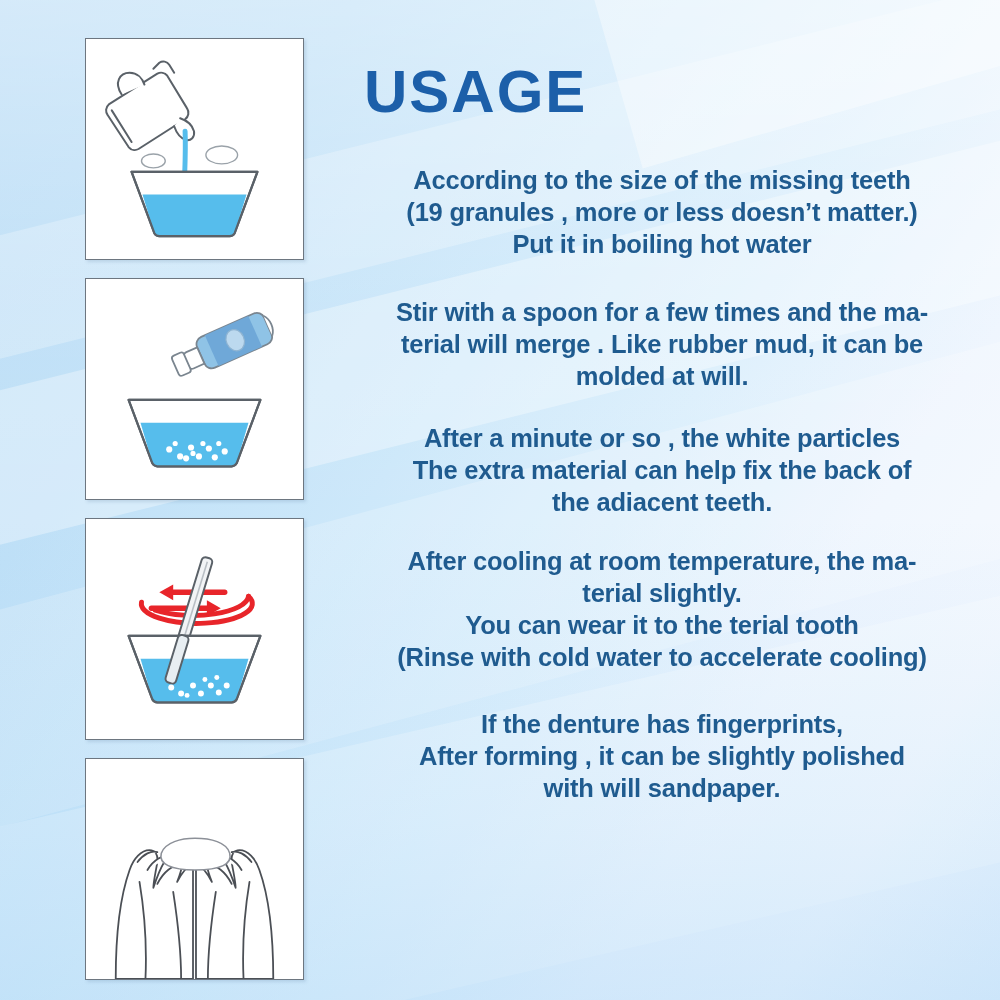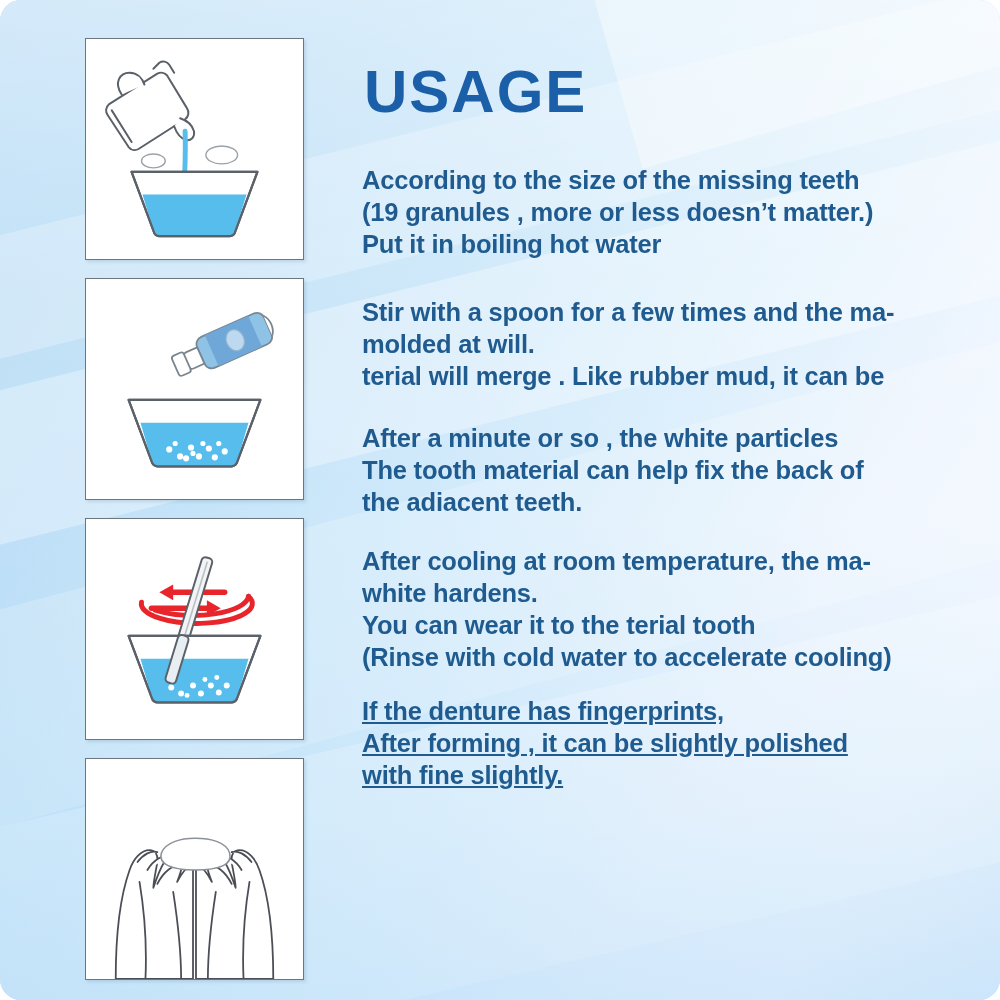--- a/index.html
+++ b/index.html
@@ -12,21 +12,20 @@
     overflow: hidden;
     font-family: "Liberation Sans", sans-serif;
   }
 
   #poster {
     position: relative;
     width: 1000px;
     height: 1000px;
     overflow: hidden;
     background: #bfdff7;
-    border-radius: 21px;
   }
 
   
   .bg-base {
     position: absolute;
     inset: 0;
     background: linear-gradient(122deg,
         #b9dcf6 0%,
         #bfe0f7 22%,
         #cde8fa 42%,
@@ -120,30 +119,31 @@
     margin: 0 0 42px 2px;
     white-space: nowrap;
   }
   .para {
     color: #1f5b8f;
     font-size: 25.5px;
     line-height: 1.255;
     font-weight: 600;
     margin: 0 0 30px 0;
     letter-spacing: -0.2px;
+    text-align: center;
   }
   .para .ln {
     display: block;
     white-space: nowrap;
   }
   .para.p1 { margin-bottom: 36px; }
   .para.p2 { }
   .para.p3 { margin-bottom: 27px; }
-  .para.p4 { margin-bottom: 22px; }
-  .para.p5 { margin-bottom: 0; text-decoration: underline; }
+  .para.p4 { margin-bottom: 35px; }
+  .para.p5 { margin-bottom: 0; }
 </style>
 </head>
 <body>
 
 <div id="poster">
 
   <div class="bg-base"></div>
   <div class="band b1"></div>
   <div class="band b2"></div>
   <div class="band b3"></div>
@@ -296,37 +296,37 @@
     <h1 class="title">USAGE</h1>
 
     <p class="para p1">
       <span class="ln">According to the size of the missing teeth</span>
       <span class="ln">(19 granules , more or less doesn’t matter.)</span>
       <span class="ln">Put it in boiling hot water</span>
     </p>
 
     <p class="para p2">
       <span class="ln">Stir with a spoon for a few times and the ma-</span>
+      <span class="ln">terial will merge . Like rubber mud, it can be</span>
       <span class="ln">molded at will.</span>
-      <span class="ln">terial will merge . Like rubber mud, it can be</span>
     </p>
 
     <p class="para p3">
       <span class="ln">After a minute or so , the white particles</span>
-      <span class="ln">The tooth material can help fix the back of</span>
+      <span class="ln">The extra material can help fix the back of</span>
       <span class="ln">the adiacent teeth.</span>
     </p>
 
     <p class="para p4">
       <span class="ln">After cooling at room temperature, the ma-</span>
-      <span class="ln">white hardens.</span>
+      <span class="ln">terial slightly.</span>
       <span class="ln">You can wear it to the terial tooth</span>
       <span class="ln">(Rinse with cold water to accelerate cooling)</span>
     </p>
 
     <p class="para p5">
       <span class="ln">If the denture has fingerprints,</span>
       <span class="ln">After forming , it can be slightly polished</span>
-      <span class="ln">with fine slightly.</span>
+      <span class="ln">with will sandpaper.</span>
     </p>
 
   </div>
 </div>
 
 </body></html>

